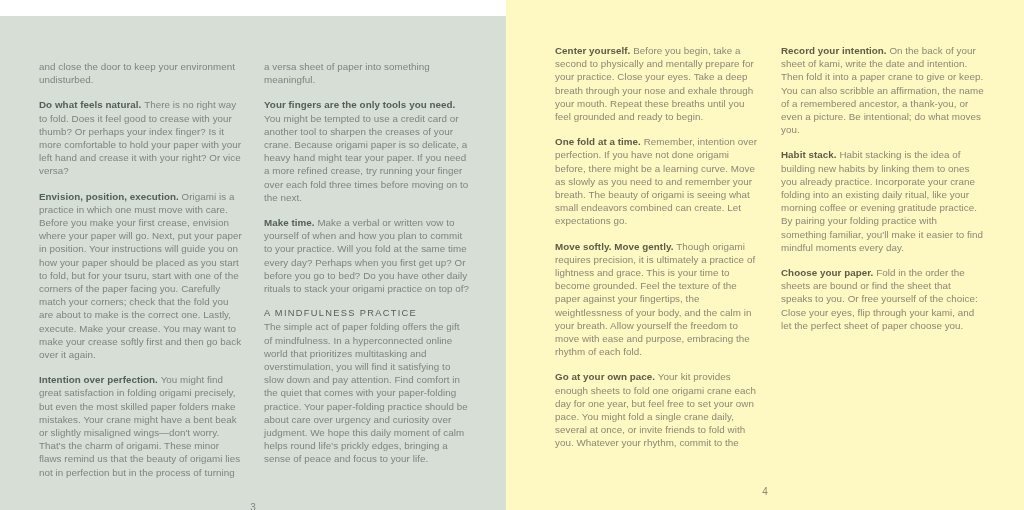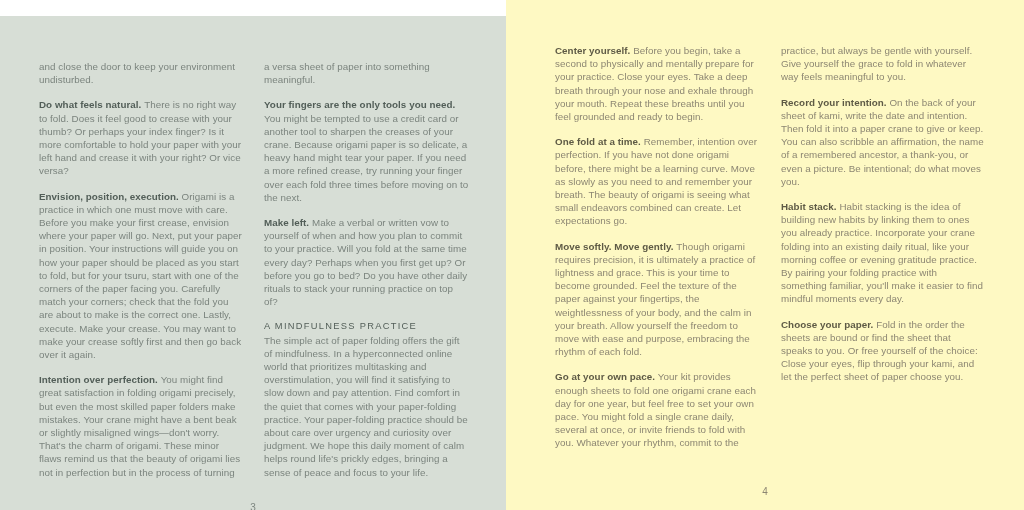--- a/index.html
+++ b/index.html
@@ -68,35 +68,34 @@
   <section class="page page-left" style="background: rgb(215, 222, 214); --body-color: #7b847e; --emphasis-color: #525e58;">
     <div class="col col-0">
         <div class="para"><span>and close the door to keep your environment undisturbed.</span></div>
         <div class="para"><span class="lead">Do what feels natural. </span><span>There is no right way to fold. Does it feel good to crease with your thumb? Or perhaps your index finger? Is it more comfortable to hold your paper with your left hand and crease it with your right? Or vice versa?</span></div>
         <div class="para"><span class="lead">Envision, position, execution. </span><span>Origami is a practice in which one must move with care. Before you make your first crease, envision where your paper will go. Next, put your paper in position. Your instructions will guide you on how your paper should be placed as you start to fold, but for your tsuru, start with one of the corners of the paper facing you. Carefully match your corners; check that the fold you are about to make is the correct one. Lastly, execute. Make your crease. You may want to make your crease softly first and then go back over it again.</span></div>
         <div class="para"><span class="lead">Intention over perfection. </span><span>You might find great satisfaction in folding origami precisely, but even the most skilled paper folders make mistakes. Your crane might have a bent beak or slightly misaligned wings—don't worry. That's the charm of origami. These minor flaws remind us that the beauty of origami lies not in perfection but in the process of turning</span></div>
       </div>
     <div class="col col-1">
         <div class="para"><span>a versa sheet of paper into something meaningful.</span></div>
         <div class="para"><span class="lead">Your fingers are the only tools you need. </span><span>You might be tempted to use a credit card or another tool to sharpen the creases of your crane. Because origami paper is so delicate, a heavy hand might tear your paper. If you need a more refined crease, try running your finger over each fold three times before moving on to the next.</span></div>
-        <div class="para"><span class="lead">Make left. </span><span>Make a verbal or written vow to yourself of when and how you plan to commit to your practice. Will you fold at the same time every day? Perhaps when you first get up? Or before you go to bed? Do you have other daily rituals to stack your running practice on top of?</span></div>
+        <div class="para"><span class="lead">Make time. </span><span>Make a verbal or written vow to yourself of when and how you plan to commit to your practice. Will you fold at the same time every day? Perhaps when you first get up? Or before you go to bed? Do you have other daily rituals to stack your origami practice on top of?</span></div>
         <div class="para"><div class="section-heading">A MINDFULNESS PRACTICE</div><span>The simple act of paper folding offers the gift of mindfulness. In a hyperconnected online world that prioritizes multitasking and overstimulation, you will find it satisfying to slow down and pay attention. Find comfort in the quiet that comes with your paper-folding practice. Your paper-folding practice should be about care over urgency and curiosity over judgment. We hope this daily moment of calm helps round life's prickly edges, bringing a sense of peace and focus to your life.</span></div>
       </div>
     <div class="pagenum">3</div>
   </section>
 
   <section class="page page-right" style="background: #fef9c3; --body-color: #8c8672; --emphasis-color: #5e5a45;">
     <div class="col col-0">
         <div class="para"><span class="lead">Center yourself. </span><span>Before you begin, take a second to physically and mentally prepare for your practice. Close your eyes. Take a deep breath through your nose and exhale through your mouth. Repeat these breaths until you feel grounded and ready to begin.</span></div>
         <div class="para"><span class="lead">One fold at a time. </span><span>Remember, intention over perfection. If you have not done origami before, there might be a learning curve. Move as slowly as you need to and remember your breath. The beauty of origami is seeing what small endeavors combined can create. Let expectations go.</span></div>
         <div class="para"><span class="lead">Move softly. Move gently. </span><span>Though origami requires precision, it is ultimately a practice of lightness and grace. This is your time to become grounded. Feel the texture of the paper against your fingertips, the weightlessness of your body, and the calm in your breath. Allow yourself the freedom to move with ease and purpose, embracing the rhythm of each fold.</span></div>
         <div class="para"><span class="lead">Go at your own pace. </span><span>Your kit provides enough sheets to fold one origami crane each day for one year, but feel free to set your own pace. You might fold a single crane daily, several at once, or invite friends to fold with you. Whatever your rhythm, commit to the</span></div>
       </div>
     <div class="col col-1">
-        <div class="para"><span>practice, but always be gentle with yourself. Give yourself the grace to fold in whatever way feels meaningful to you.</span></div>
         <div class="para"><span class="lead">Record your intention. </span><span>On the back of your sheet of kami, write the date and intention. Then fold it into a paper crane to give or keep. You can also scribble an affirmation, the name of a remembered ancestor, a thank-you, or even a picture. Be intentional; do what moves you.</span></div>
         <div class="para"><span class="lead">Habit stack. </span><span>Habit stacking is the idea of building new habits by linking them to ones you already practice. Incorporate your crane folding into an existing daily ritual, like your morning coffee or evening gratitude practice. By pairing your folding practice with something familiar, you'll make it easier to find mindful moments every day.</span></div>
         <div class="para"><span class="lead">Choose your paper. </span><span>Fold in the order the sheets are bound or find the sheet that speaks to you. Or free yourself of the choice: Close your eyes, flip through your kami, and let the perfect sheet of paper choose you.</span></div>
       </div>
     <div class="pagenum">4</div>
   </section>
 
 </div>
 
 </body></html>

